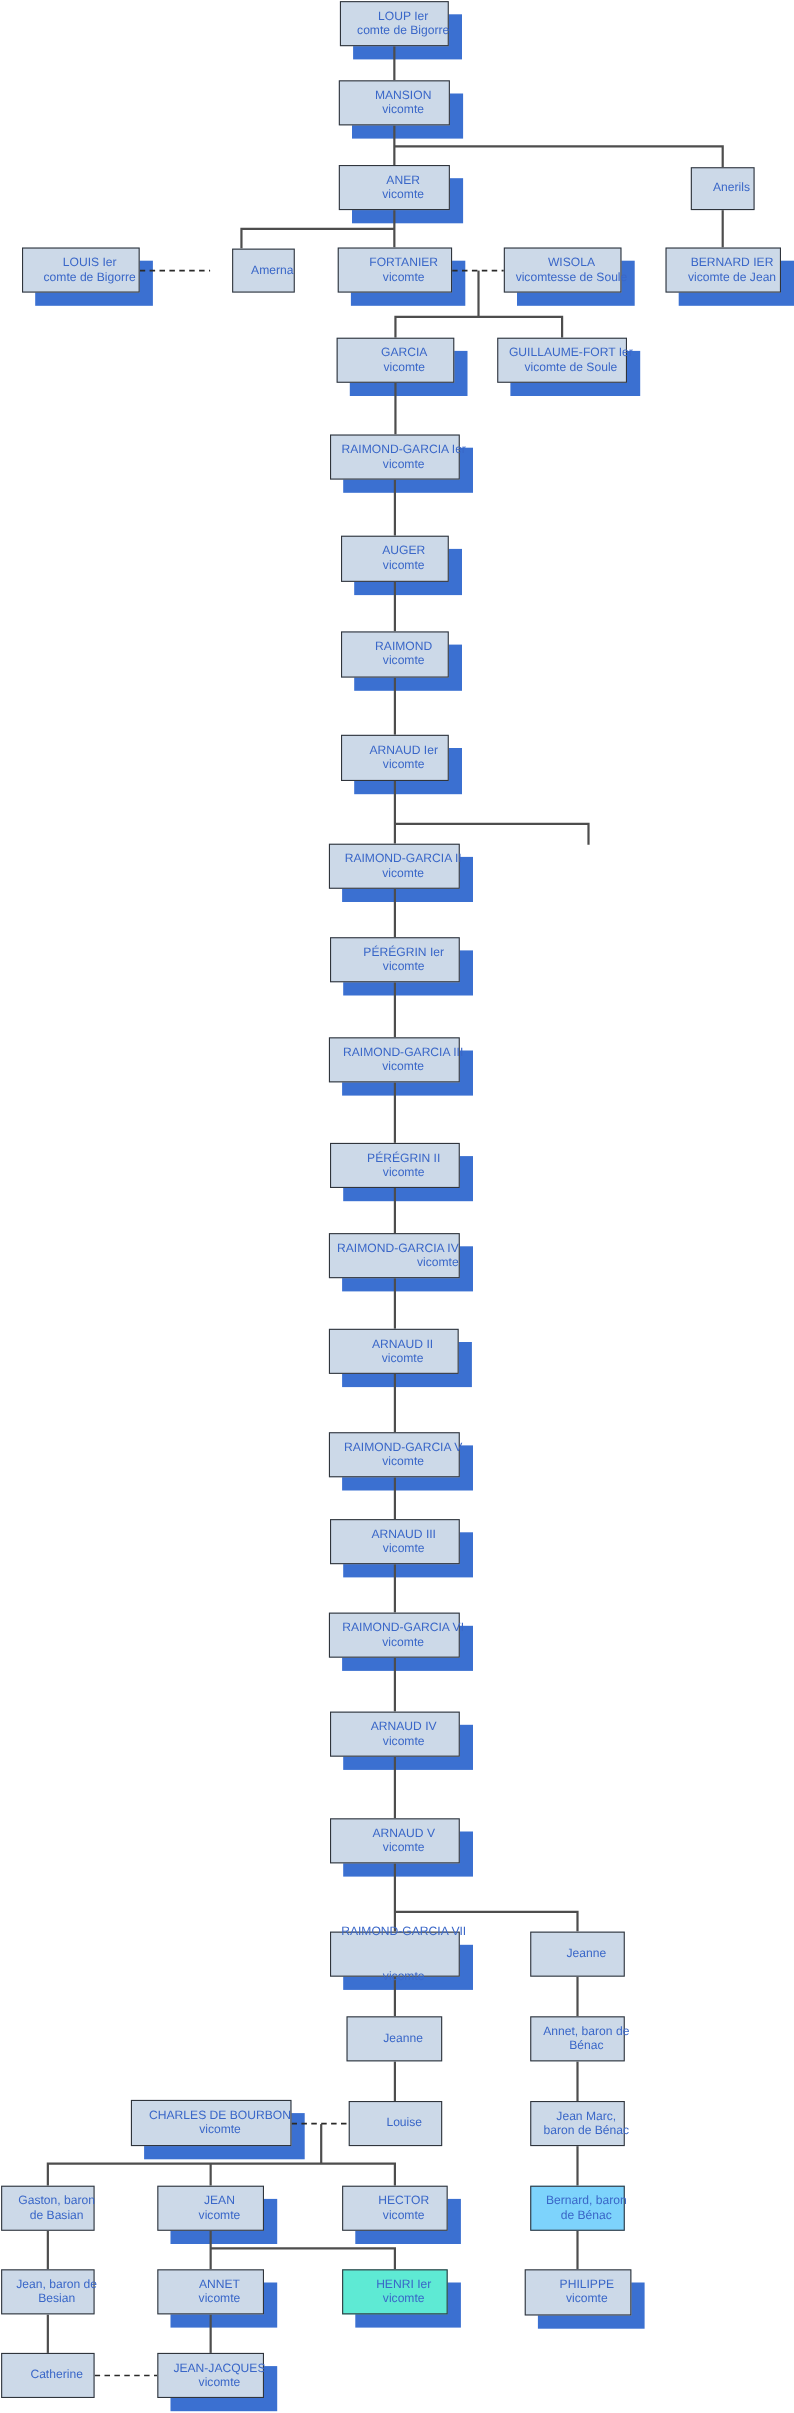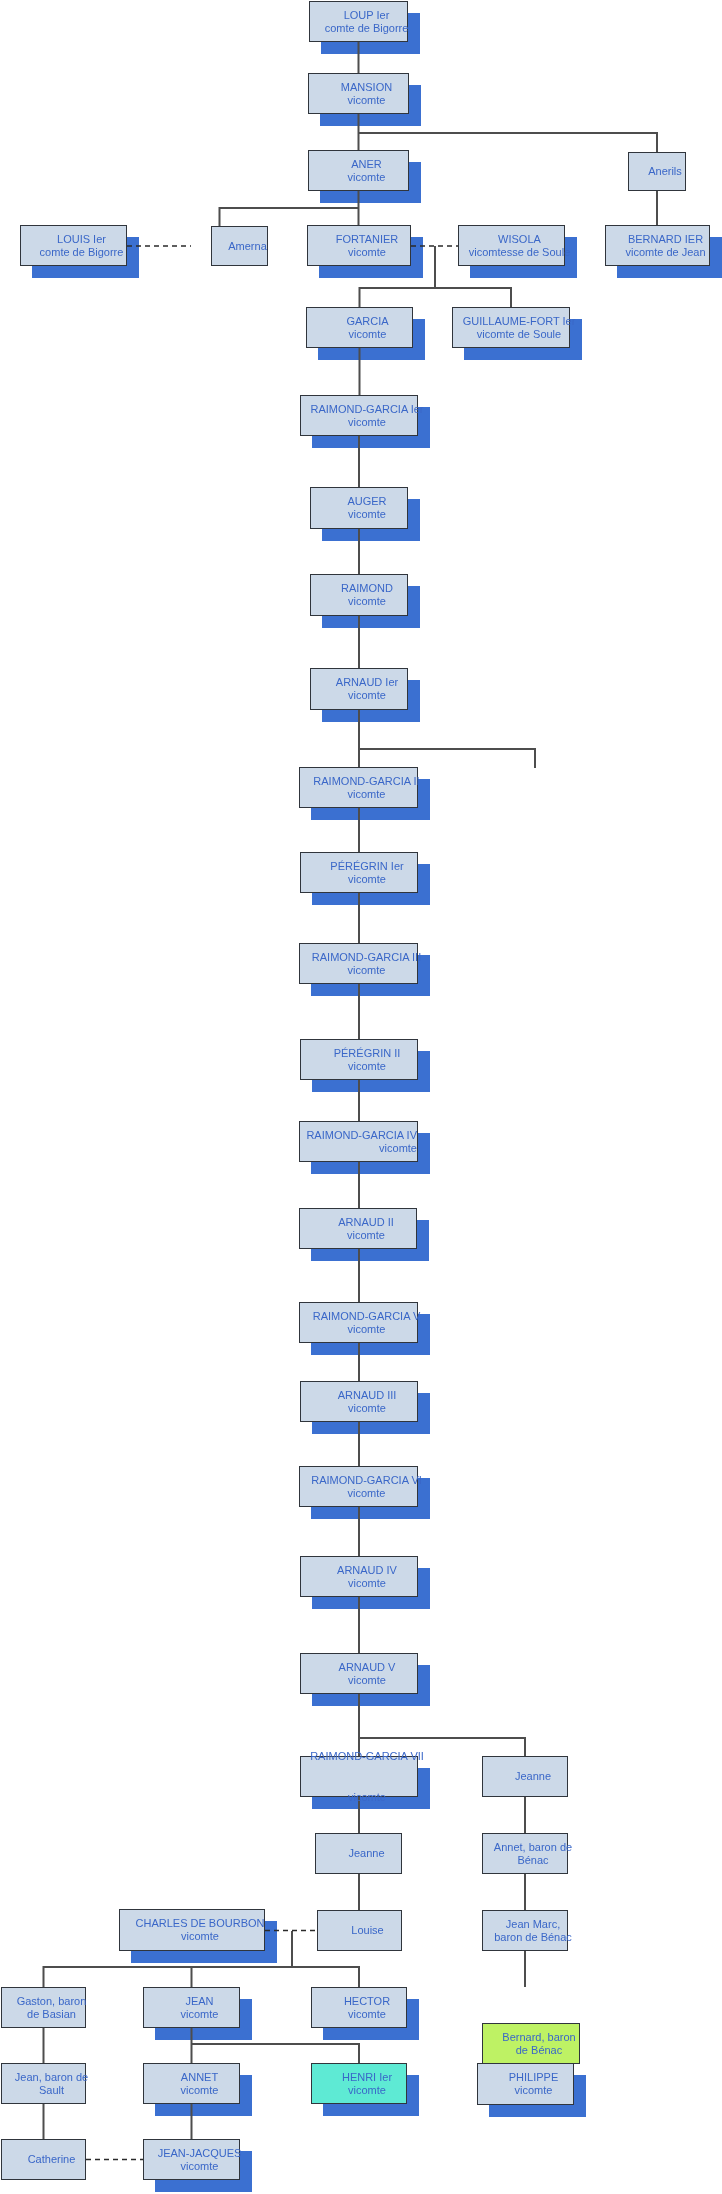--- a/index.html
+++ b/index.html
@@ -255,27 +255,27 @@
         <span class="nline">de Basian</span>
       </div>
       <div class="node" style="left: 143px; top: 1987px; width: 97px; height: 41px; background: rgb(204, 217, 232); border-color: rgb(48, 53, 60); color: rgb(58, 103, 200);">
         <span class="nline">JEAN</span>
         <span class="nline">vicomte</span>
       </div>
       <div class="node" style="left: 311px; top: 1987px; width: 96px; height: 41px; background: rgb(204, 217, 232); border-color: rgb(48, 53, 60); color: rgb(58, 103, 200);">
         <span class="nline">HECTOR</span>
         <span class="nline">vicomte</span>
       </div>
-      <div class="node" style="left: 482px; top: 1987px; width: 98px; height: 41px; background: #bef264; border-color: rgb(48, 53, 60); color: rgb(58, 103, 200); margin-top: 36px;">
+      <div class="node" style="left: 482px; top: 1987px; width: 86px; height: 41px; background: #7dd3fc; border-color: rgb(48, 53, 60); color: rgb(58, 103, 200);">
         <span class="nline">Bernard, baron</span>
         <span class="nline">de Bénac</span>
       </div>
       <div class="node" style="left: 1px; top: 2063px; width: 85px; height: 41px; background: rgb(204, 217, 232); border-color: rgb(48, 53, 60); color: rgb(58, 103, 200);">
         <span class="nline">Jean, baron de</span>
-        <span class="nline">Sault</span>
+        <span class="nline">Besian</span>
       </div>
       <div class="node" style="left: 143px; top: 2063px; width: 97px; height: 41px; background: rgb(204, 217, 232); border-color: rgb(48, 53, 60); color: rgb(58, 103, 200);">
         <span class="nline">ANNET</span>
         <span class="nline">vicomte</span>
       </div>
       <div class="node" style="left: 311px; top: 2063px; width: 96px; height: 41px; background: #5eead4; border-color: rgb(48, 53, 60); color: rgb(58, 103, 200);">
         <span class="nline">HENRI Ier</span>
         <span class="nline">vicomte</span>
       </div>
       <div class="node" style="left: 477px; top: 2063px; width: 97px; height: 42px; background: rgb(204, 217, 232); border-color: rgb(48, 53, 60); color: rgb(58, 103, 200);">

